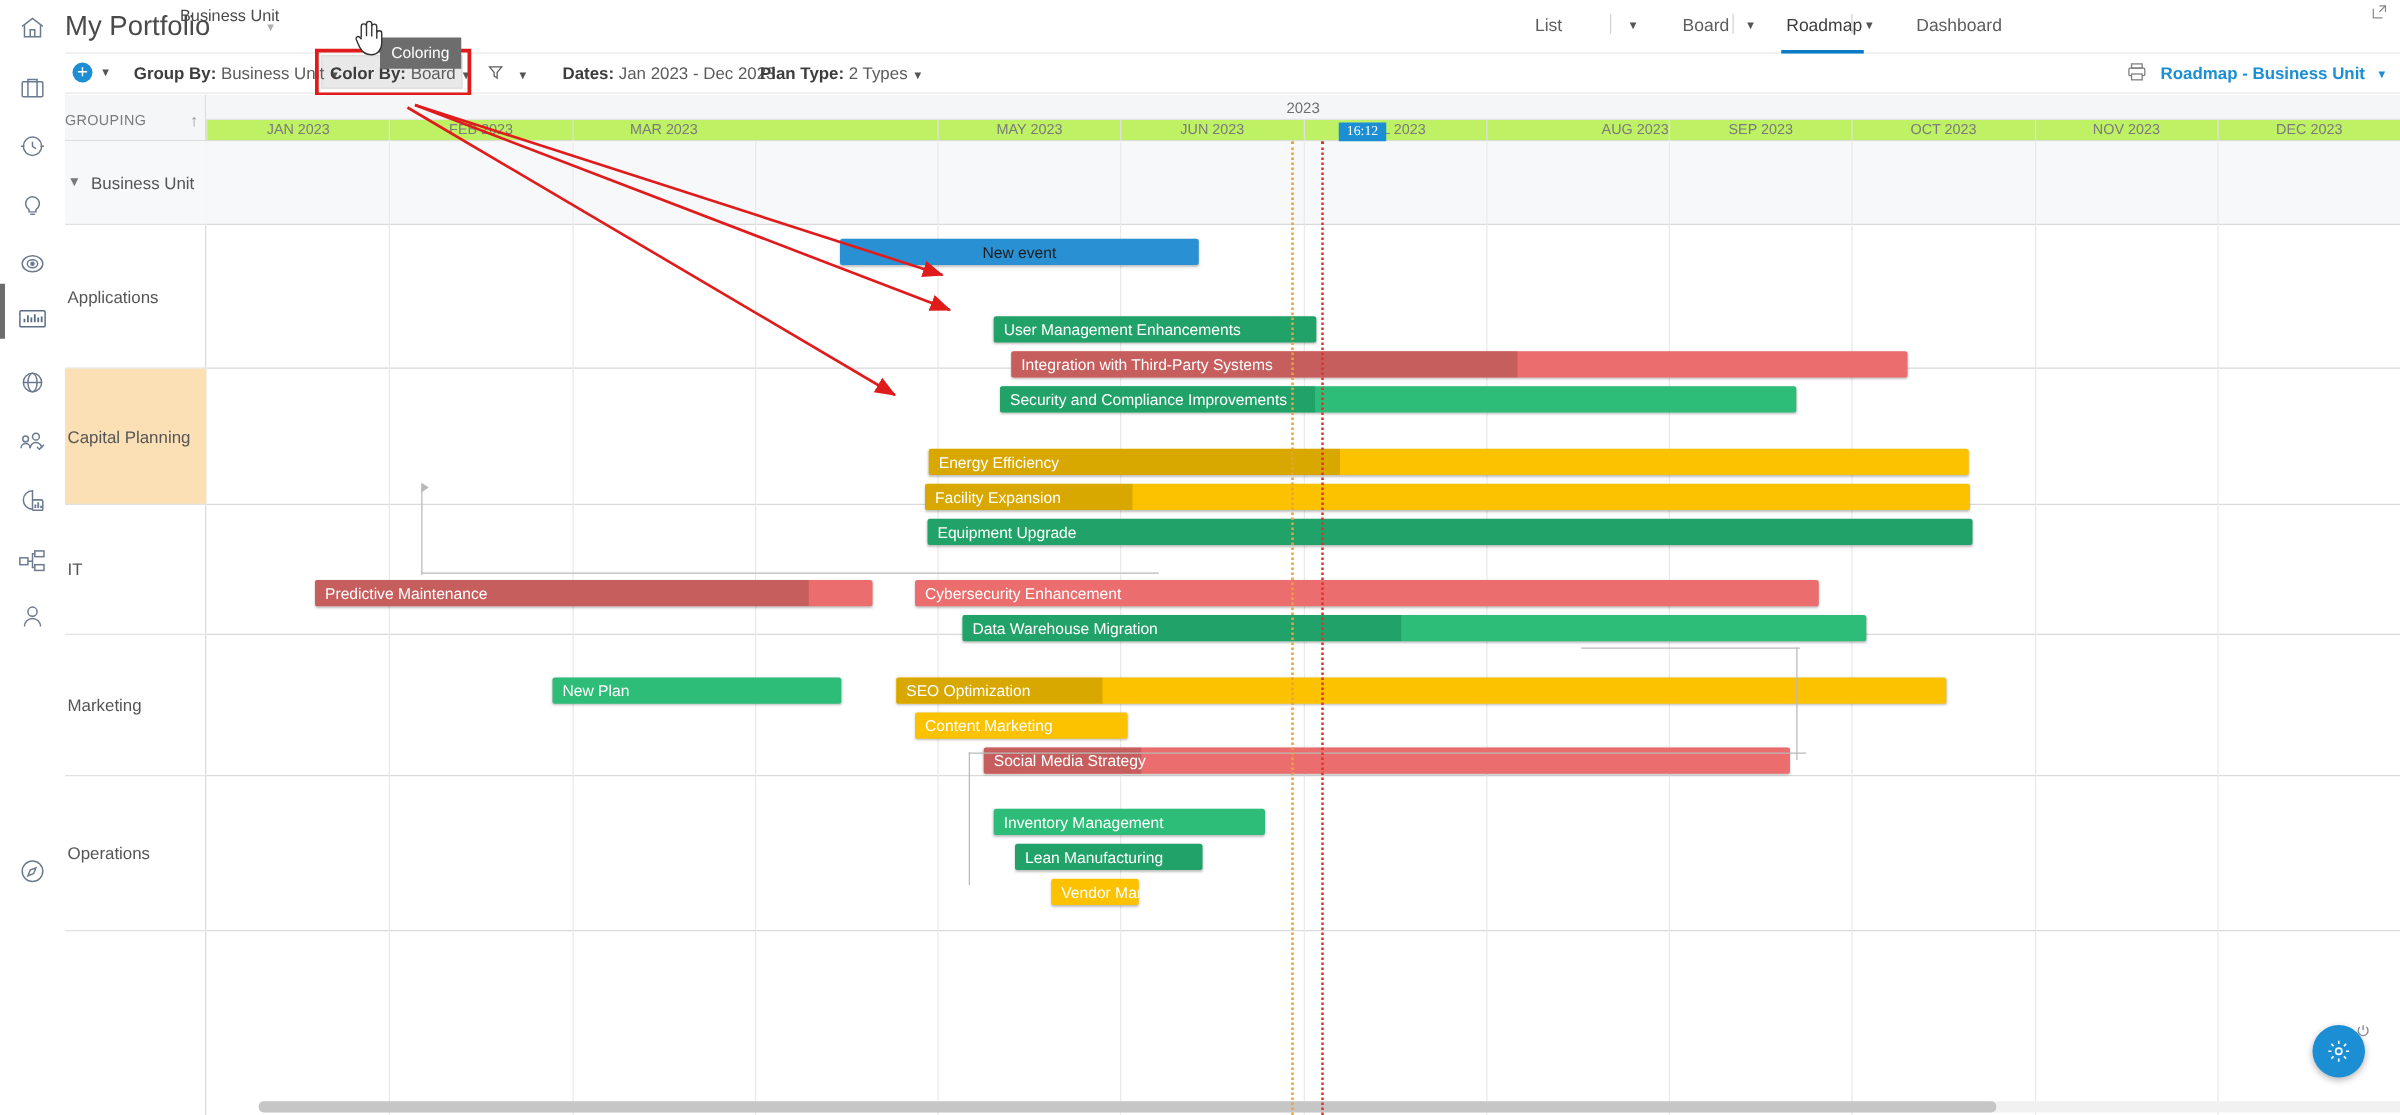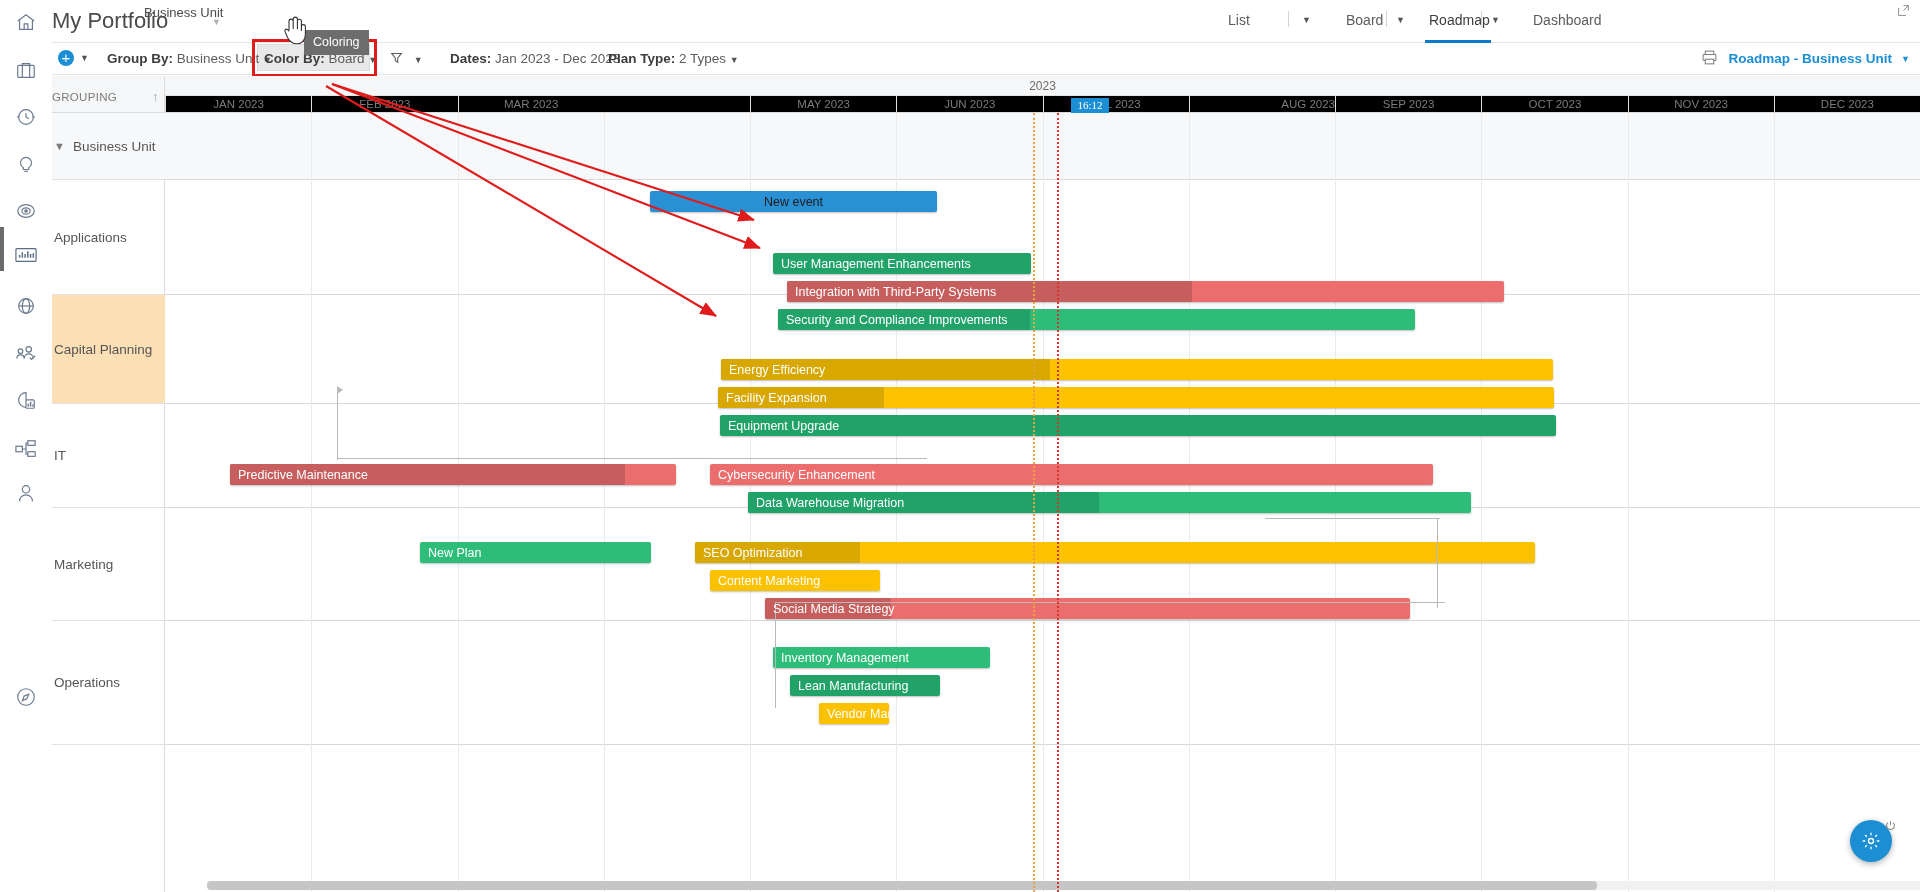--- a/index.html
+++ b/index.html
@@ -61,21 +61,21 @@
   #gutter-head{ position:absolute; left:0; top:0; width:123px; height:37px;
                 background:#f5f6f7; border-bottom:1px solid #dcdcdc; border-right:1px solid #dcdcdc;}
   #gutter-head-lbl{ position:absolute; left:10px; top:15px; font-size:11.5px; color:#7b7b7b; letter-spacing:.3px;}
   #sort-arrow{ position:absolute; left:110px; top:13px; color:#9a9a9a; font-size:13px; cursor:pointer;}
 
   #year-band{ position:absolute; left:123px; top:0; width:1755px; height:20px;
               background:#f5f6f7; border-bottom:1px solid #e3e3e3;}
   #year-lbl{ position:absolute; width:100%; text-align:center; top:3px; font-size:12px; color:#6d6d6d;}
 
   #month-band{ position:absolute; left:123px; top:20px; width:1755px; height:17px;
-               background:#000000; border-bottom:1px solid #dcdcdc;padding-left:20px;}
+               background:#bef264; border-bottom:1px solid #dcdcdc;padding-left:20px;}
   .mcell{ position:absolute; top:0; height:17px; border-left:1px solid #e0e0e0;
           font-size:11.5px; color:#7b7b7b; text-align:center; line-height:17px;}
 
   #nowchip{ position:absolute; top:22px; width:38px; height:15px; background:#1b8ed4;
             color:#fff; font-size:11px; text-align:center; line-height:15px; z-index:6;}
 
   #body{ position:absolute; left:0; top:37px; width:1878px; height:779px; }
   #leftcol{ position:absolute; left:0; top:0; width:123px; height:779px;
             border-right:1px solid #dcdcdc; background:#fff; z-index:4; }
   .grow-lbl{ position:absolute; left:0; width:123px; border-bottom:1px solid #e2e2e2;
@@ -85,21 +85,21 @@
   .chev{ margin-right:8px; color:#7a7a7a; font-size:11px; }
 
   #canvas{ position:absolute; left:123px; top:0; width:1755px; height:779px; overflow:hidden;}
   .rowband{ position:absolute; left:0; width:1755px; border-bottom:1px solid #d9d9d9; }
   .rowband.hdr{ background:#f7f8f9; }
   .vline{ position:absolute; top:0; width:1px; height:779px; background:#eaeaea; }
 
   .dline{ position:absolute; top:0; width:0; height:779px; z-index:5; }
 
   .bar{ position:absolute; height:21px; border-radius:2px; overflow:hidden;
-        box-shadow:0 1px 2px rgba(0,0,0,.25); cursor:pointer; }
+        box-shadow:0 1px 2px rgba(0,0,0,.25); cursor:pointer;margin-left:22px; }
   .bar .fill{ position:absolute; left:0; top:0; height:100%; }
   .bar .lbl{ position:absolute; left:8px; top:0; height:100%; display:flex; align-items:center;
              font-size:12.5px; color:#fff; white-space:nowrap; z-index:2; }
   .bar.center .lbl{ left:0; width:100%; justify-content:center; color:#1d1d1d; }
 
   .linkpath{ position:absolute; border:1px solid #b9b9b9; z-index:1; }
 
   
   #arrows{ position:absolute; left:0; top:0; width:1920px; height:892px; pointer-events:none; z-index:22; }
 

